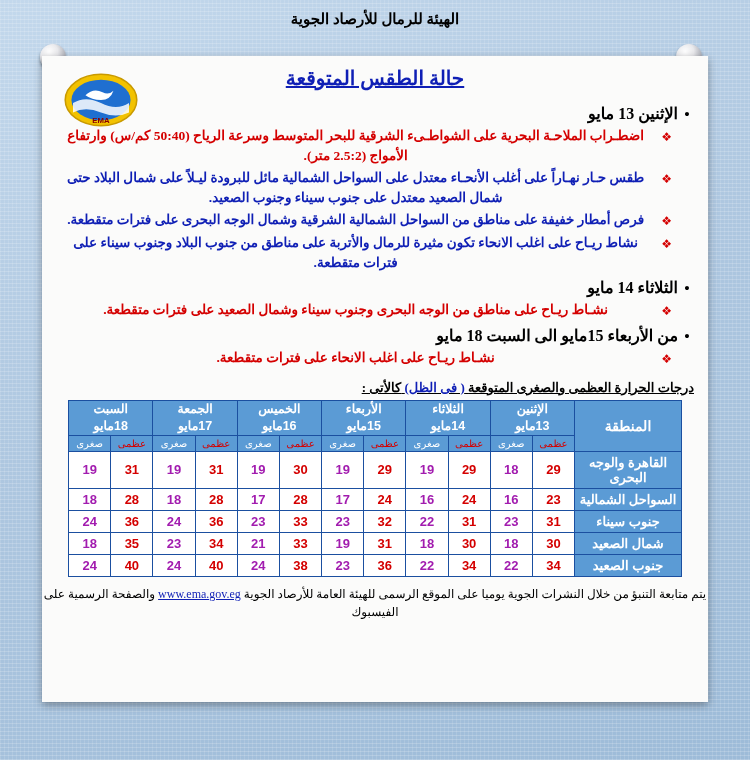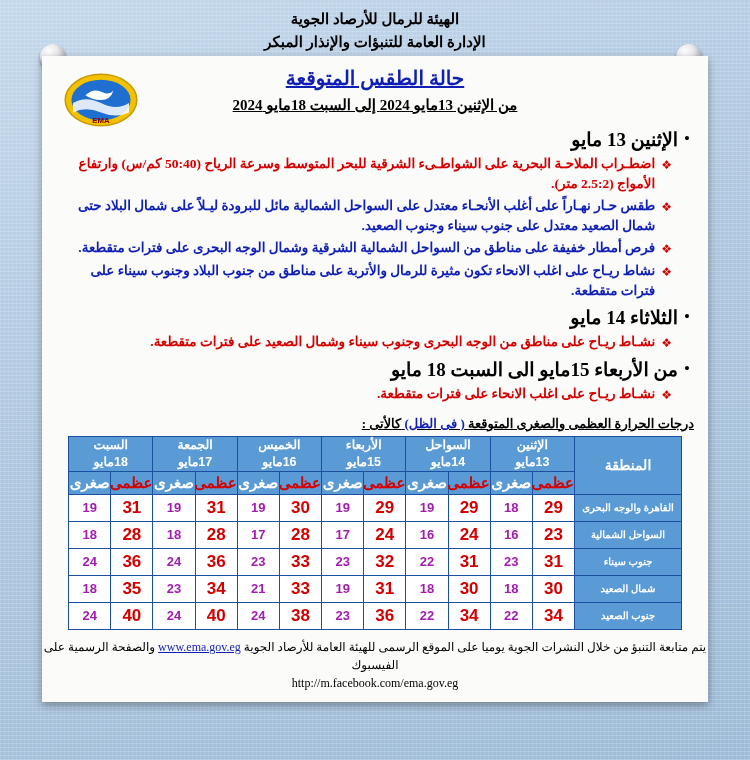--- a/index.html
+++ b/index.html
@@ -102,21 +102,21 @@
     margin-bottom: 2px;
   }
   .bullet-dot {
     color: #000;
     font-size: 17px;
     line-height: 1;
     padding-top: 2px;
   }
   .day-label {
     font-weight: bold;
-    font-size: 19px;
+    font-size: 16px;
     color: #000;
   }
   .item {
     display: flex;
     align-items: flex-start;
     gap: 6px;
     margin: 3px 18px 3px 0;
   }
   .bullet-star {
     color: #d40000;
@@ -125,21 +125,21 @@
     padding-top: 3px;
   }
   .item-text {
     font-size: 13.5px;
     font-weight: bold;
     line-height: 1.45;
     color: #0f1fb5;
     flex: 1;
   }
   .item-text.red { color: #d40000; }
-  .item-text.center { text-align: right; }
+  .item-text.center { text-align: center; }
 
   .table-caption {
     margin: 12px 14px 4px 0;
     font-size: 13px;
     font-weight: bold;
     color: #000;
     text-decoration: underline;
     text-align: right;
   }
   .table-caption .hl { color: #0f1fb5; }
@@ -166,37 +166,37 @@
   .hdr-day {
     background: #5b9bd5;
     color: #ffffff;
     font-weight: bold;
     font-size: 12.5px;
     line-height: 1.35;
     padding: 0 2px;
   }
   .sub-max, .sub-min {
     background: #5b9bd5;
-    font-weight: bold;
-    font-size: 15px;
+    font-weight: normal;
+    font-size: 10px;
     padding: 2px 0;
   }
   .sub-max { color: #d40000; }
   .sub-min { color: #ffffff; }
   .region-cell {
     background: #5b9bd5;
     color: #ffffff;
     font-weight: bold;
-    font-size: 10px;
+    font-size: 13px;
     padding: 3px 2px;
   }
   .val-max {
     color: #d40000;
     font-weight: bold;
-    font-size: 17px;
+    font-size: 13px;
     padding: 3px 0;
     background: #ffffff;
   }
   .val-min {
     color: #a21caf;
     font-weight: bold;
     font-size: 13px;
     padding: 3px 0;
     background: #ffffff;
   }
@@ -215,36 +215,34 @@
 
 <div class="bg-texture"></div>
 
 <div class="pin-stem tl"></div>
 <div class="pin-stem tr"></div>
 <div class="pin tl"></div>
 <div class="pin tr"></div>
 
 <div class="header">
   <div>الهيئة للرمال للأرصاد الجوية</div>
-  <div>الإدارة العامة للتنبؤات والإنذار المبكر</div>
 </div>
 
 <div class="sheet">
 
   <svg class="logo" viewBox="0 0 100 72">
     <ellipse cx="50" cy="36" rx="46" ry="33" fill="#f2c200" stroke="#c99a00" stroke-width="2"></ellipse>
     <ellipse cx="50" cy="36" rx="38" ry="26" fill="#1f6fd0"></ellipse>
     <path d="M14 40 Q30 30 50 40 Q70 50 86 40 L86 52 Q70 60 50 52 Q30 44 14 52 Z" fill="#ffffff" opacity="0.85"></path>
     <path d="M30 30 q10 -10 22 -4 q8 4 14 -2 q-4 12 -16 12 q-12 0 -20 -6 z" fill="#ffffff"></path>
     <text x="50" y="66" font-size="10" fill="#8a0000" text-anchor="middle" font-family="Liberation Sans, sans-serif" font-weight="bold">EMA</text>
   </svg>
 
   <div class="title-block">
     <div class="title-main">حالة الطقس المتوقعة</div>
-    <div class="title-range">من الإثنين 13مايو 2024 إلى السبت 18مايو 2024</div>
   </div>
 
   <div class="content">
 
     <div class="day-line">
       <span class="bullet-dot">•</span>
       <span class="day-label">الإثنين 13 مايو</span>
     </div>
     <div class="item">
       <span class="bullet-star">❖</span>
@@ -290,21 +288,21 @@
 
   <table class="temps">
     <thead>
       <tr>
         <th class="hdr-region" rowspan="2">المنطقة</th>
         <th class="hdr-day" colspan="2">
           <div>الإثنين</div>
           <div>13مايو</div>
         </th>
         <th class="hdr-day" colspan="2">
-          <div>السواحل</div>
+          <div>الثلاثاء</div>
           <div>14مايو</div>
         </th>
         <th class="hdr-day" colspan="2">
           <div>الأربعاء</div>
           <div>15مايو</div>
         </th>
         <th class="hdr-day" colspan="2">
           <div>الخميس</div>
           <div>16مايو</div>
         </th>
@@ -410,16 +408,15 @@
       </tr>
     </tbody>
   </table>
 
   <div class="footer">
     <div>
       <span>يتم متابعة التنبؤ من خلال النشرات الجوية يوميا على الموقع الرسمى للهيئة العامة للأرصاد الجوية</span>
       <span class="link">www.ema.gov.eg</span>
       <span>والصفحة الرسمية على الفيسبوك</span>
     </div>
-    <div class="url">http://m.facebook.com/ema.gov.eg</div>
   </div>
 
 </div>
 
 </body></html>

